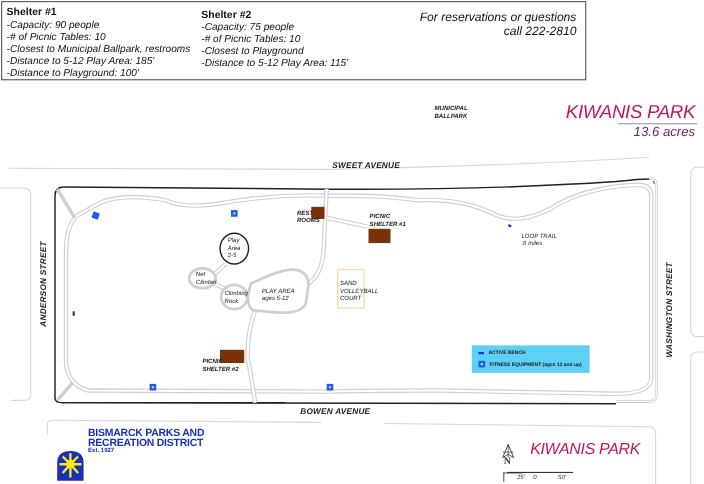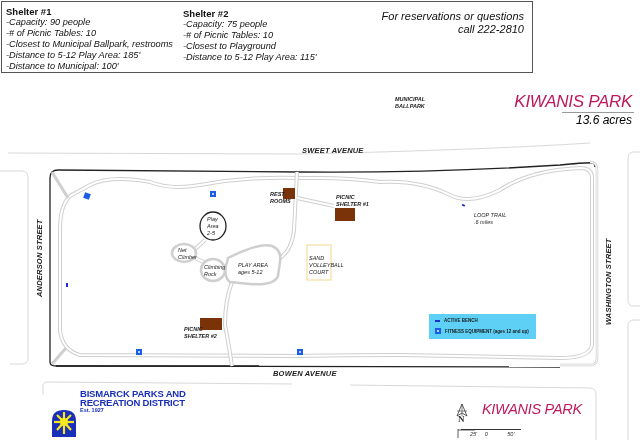--- a/index.html
+++ b/index.html
@@ -3,21 +3,21 @@
 <meta charset="utf-8">
 <style>
   html, body { margin: 0; padding: 0; }
   body { width: 640px; height: 440px; background: #ffffff; position: relative; overflow: hidden; font-family: "Liberation Sans", sans-serif; }
   .abs { position: absolute; }
   .info-box { left: 1px; top: 1px; width: 532px; height: 72px; border: 1.5px solid #555; background: #fff; box-sizing: border-box; }
   .shelter-col { position: absolute; font-size: 9.2px; line-height: 11px; font-style: italic; color: #111; }
   .shelter-col .title { font-weight: bold; font-style: normal; font-size: 9.5px; }
   .reserve { position: absolute; right: 8px; top: 8px; text-align: right; font-style: italic; font-size: 11px; line-height: 13px; color: #111; }
   .park-title { font-style: italic; font-size: 17px; color: #be185d; letter-spacing: -0.3px; }
-  .acres { font-style: italic; font-size: 12px; color: #000000; }
+  .acres { font-style: italic; font-size: 12px; color: #701a75; }
   .label-sm { font-style: italic; font-weight: bold; font-size: 5.5px; line-height: 7px; color: #222; }
   .street { font-style: italic; font-weight: bold; font-size: 7.5px; color: #222; letter-spacing: 0.2px; }
   .vstreet { transform: rotate(-90deg); transform-origin: left top; white-space: nowrap; }
   .legend { left: 429px; top: 314px; width: 107px; height: 25px; background: #5ed0f5; }
   .legend-row { position: absolute; left: 6px; font-size: 4.5px; font-weight: bold; color: #1a1a1a; display: flex; align-items: center; gap: 4px; white-space: nowrap; }
   .bench-sym { width: 5px; height: 2px; background: #1a2fd0; display: inline-block; }
   .fit-sym { width: 6px; height: 6px; background: #1a5de8; display: inline-block; position: relative; }
   .fit-sym::after { content: ""; position: absolute; left: 2px; top: 2px; width: 2px; height: 2px; background: #bde; }
   .logo-text { color: #1a2fb8; font-weight: bold; font-size: 9.5px; line-height: 8.5px; letter-spacing: -0.2px; }
   .logo-est { color: #1a2fb8; font-weight: bold; font-size: 5.5px; }
@@ -25,21 +25,21 @@
 </head>
 <body>
 
 <div class="abs info-box">
   <div class="shelter-col" style="left:4px; top:4px;">
     <div class="title">Shelter #1</div>
     <div>-Capacity: 90 people</div>
     <div>-# of Picnic Tables: 10</div>
     <div>-Closest to Municipal Ballpark, restrooms</div>
     <div>-Distance to 5-12 Play Area: 185'</div>
-    <div>-Distance to Municipal: 100'</div>
+    <div>-Distance to Playground: 100'</div>
   </div>
   <div class="shelter-col" style="left:181px; top:6px;">
     <div class="title">Shelter #2</div>
     <div>-Capacity: 75 people</div>
     <div>-# of Picnic Tables: 10</div>
     <div>-Closest to Playground</div>
     <div>-Distance to 5-12 Play Area: 115'</div>
   </div>
   <div class="reserve">
     <div>For reservations or questions</div>

